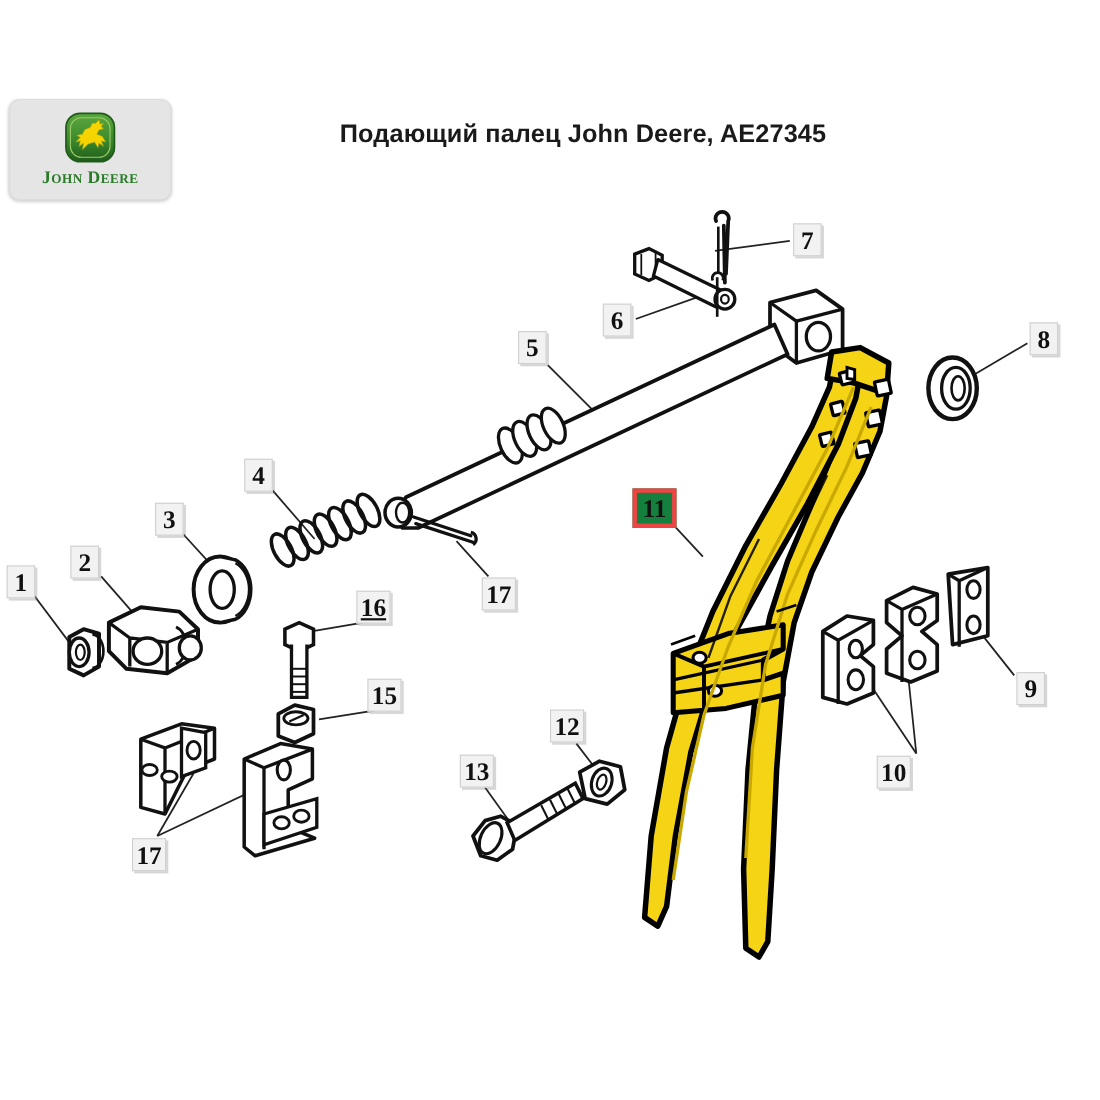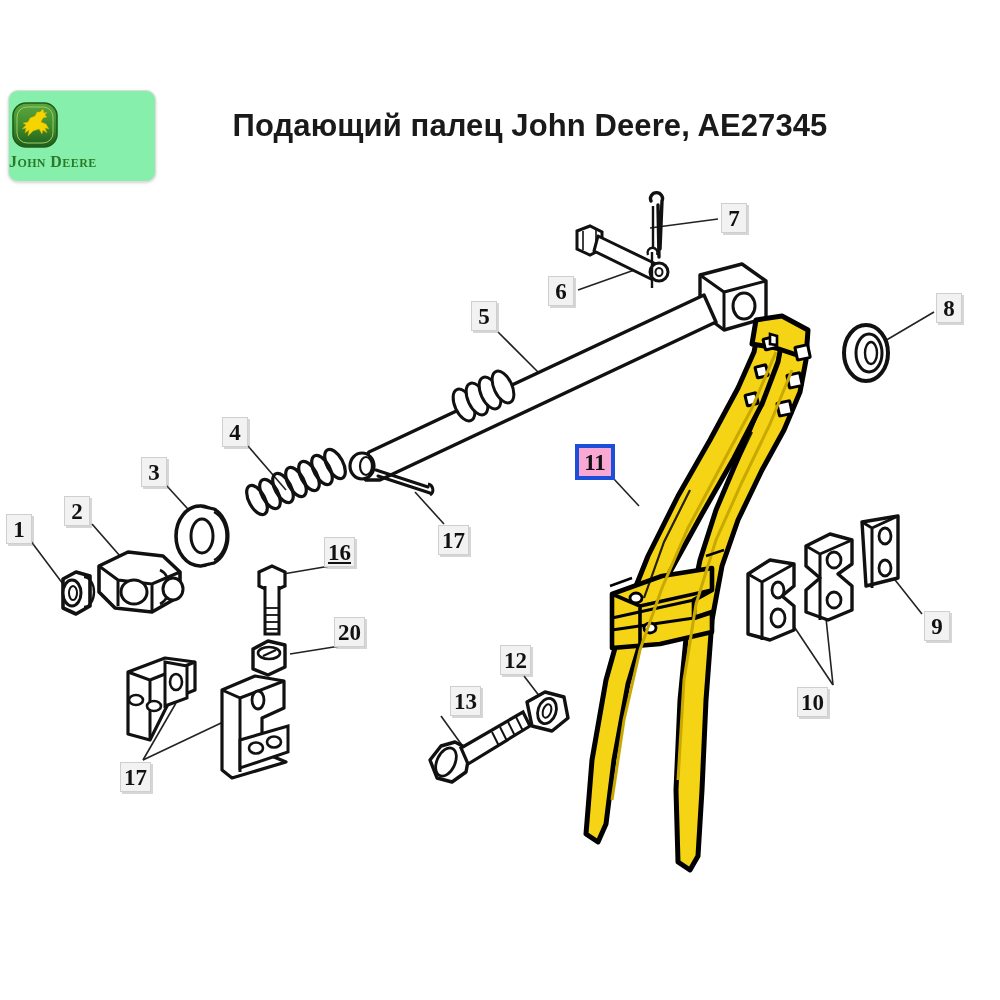--- a/index.html
+++ b/index.html
@@ -22,27 +22,28 @@
     background: #ffffff;
   }
 
   
   #brand-logo {
     position: absolute;
     left: 8px;
     top: 90px;
     width: 148px;
     height: 92px;
-    background: #86efac;
+    background: #e5e5e5;
     border: 1px solid #dcdcdc;
     border-radius: 10px;
     box-shadow: 0 1px 3px rgba(0,0,0,0.18);
     box-sizing: border-box;
     display: flex;
     flex-direction: column;
+    align-items: center;
     justify-content: center;
   }
   #brand-logo .deer-mark {
     width: 52px;
     height: 50px;
     margin-bottom: 2px;
   }
   #brand-logo .wordmark {
     font-family: "Liberation Serif", serif;
     font-weight: bold;
@@ -55,21 +56,21 @@
     font-size: 12px;
   }
 
   
   #page-title {
     position: absolute;
     left: 170px;
     top: 108px;
     width: 720px;
     text-align: center;
-    font-size: 31px;
+    font-size: 23px;
     font-weight: bold;
     color: #1a1a1a;
     letter-spacing: 0.1px;
   }
 
   
   #diagram {
     position: absolute;
     left: 0;
     top: 0;
@@ -91,22 +92,22 @@
     align-items: center;
     justify-content: center;
     font-family: "Liberation Serif", serif;
     font-weight: bold;
     font-size: 23px;
     line-height: 1;
     color: #111111;
     user-select: none;
   }
   .callout.highlight {
-    background: #f9a8d4;
-    border: 4px solid #1d4ed8;
+    background: #15803d;
+    border: 4px solid #ef4444;
     box-shadow: none;
     height: 36px;
     min-width: 40px;
     font-family: Liberation Serif, serif;
   }
 </style>
 </head>
 <body>
 
 <div id="root">
@@ -372,19 +373,19 @@
   <div class="callout" style="left:141px;top:457px;">3</div>
   <div class="callout" style="left:222px;top:417px;">4</div>
   <div class="callout" style="left:471px;top:301px;">5</div>
   <div class="callout" style="left:548px;top:276px;">6</div>
   <div class="callout" style="left:721px;top:203px;">7</div>
   <div class="callout" style="left:936px;top:293px;">8</div>
   <div class="callout" style="left:924px;top:611px;">9</div>
   <div class="callout" style="left:797px;top:687px;">10</div>
   <div class="callout highlight" style="left:575px;top:444px;">11</div>
   <div class="callout" style="left:500px;top:645px;">12</div>
-  <div class="callout" style="left:418px;top:686px;margin-left:32px;">13</div>
+  <div class="callout" style="left:418px;top:686px;">13</div>
   <div class="callout" style="left:438px;top:525px;">17</div>
-  <div class="callout" style="left:334px;top:617px;">20</div>
+  <div class="callout" style="left:334px;top:617px;">15</div>
   <div class="callout" style="left:324px;top:537px;text-decoration:underline;">16</div>
   <div class="callout" style="left:120px;top:762px;">17</div>
 
 </div>
 
 </body></html>

